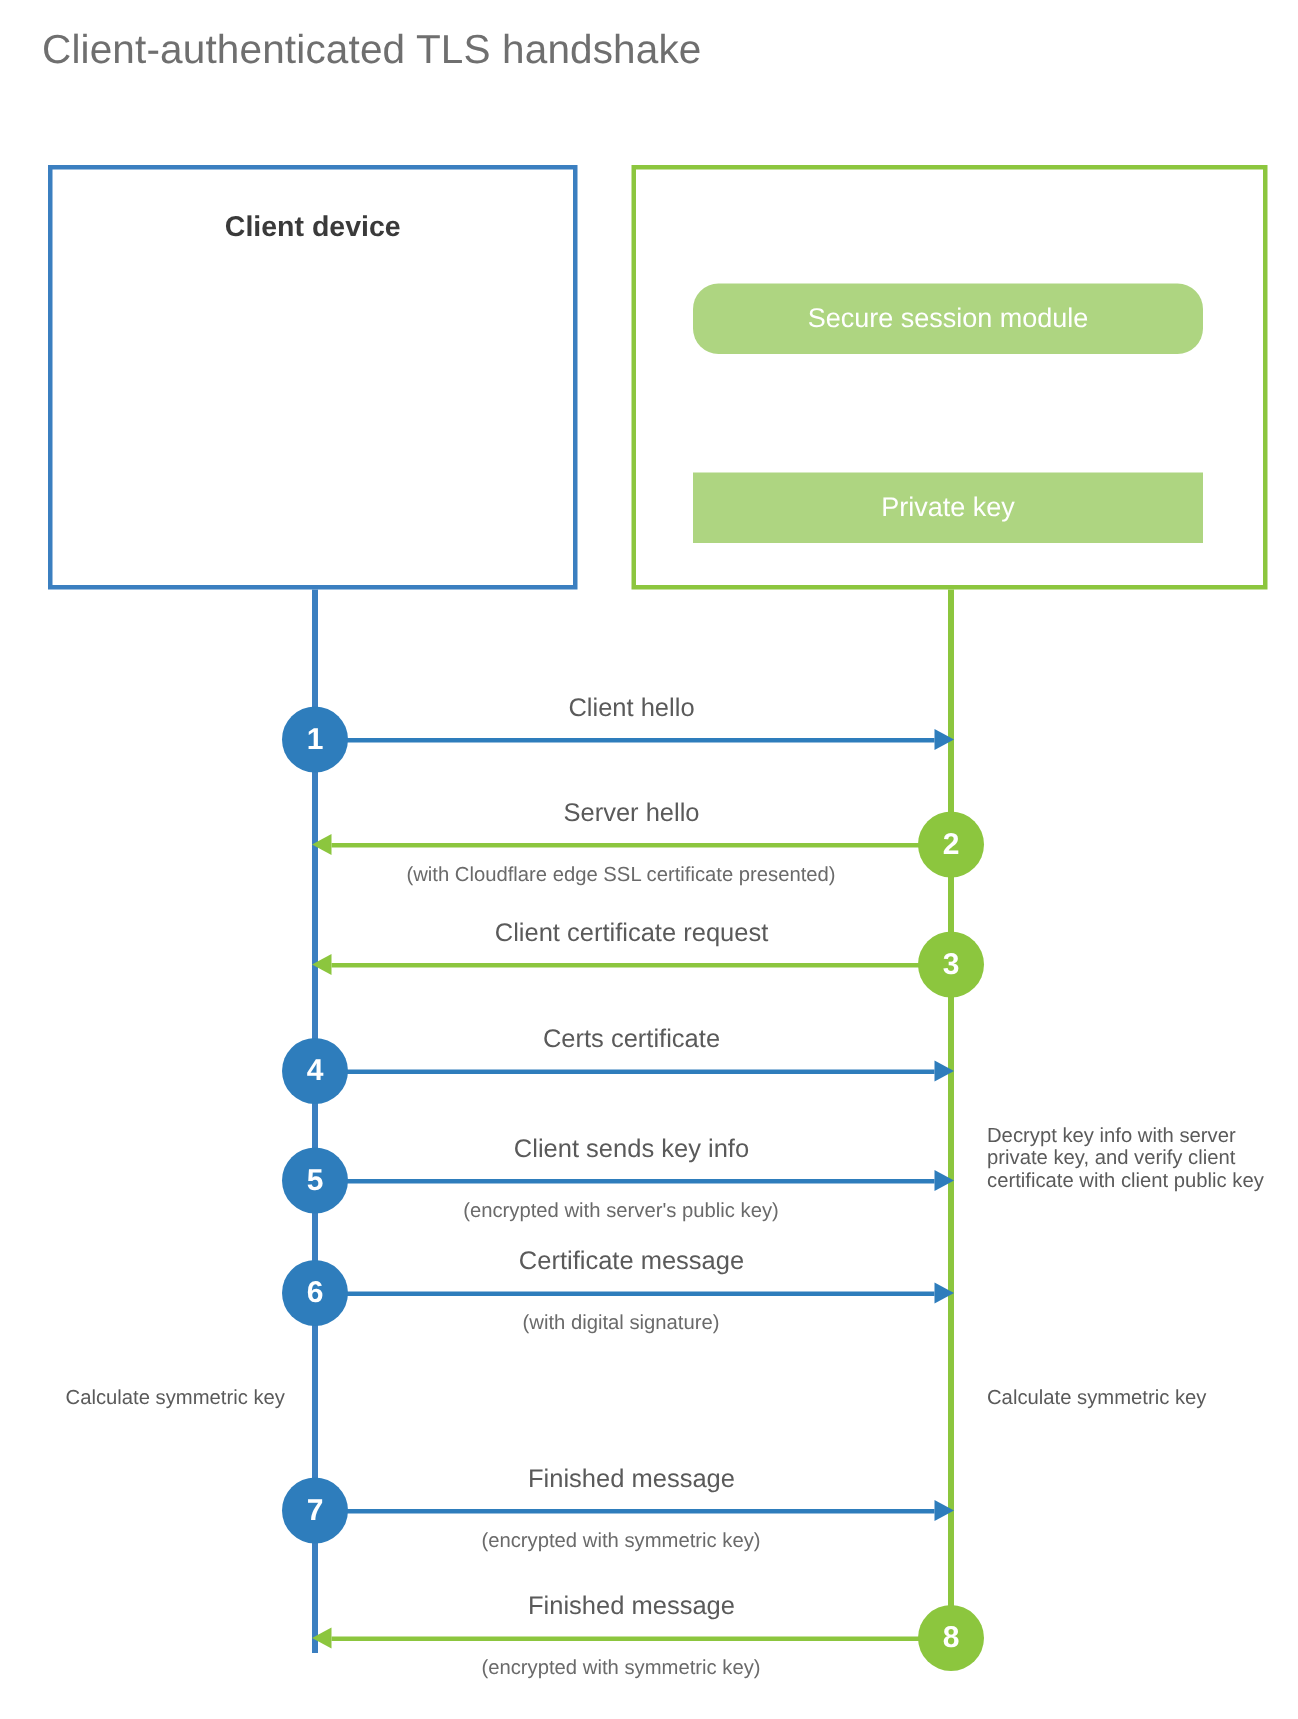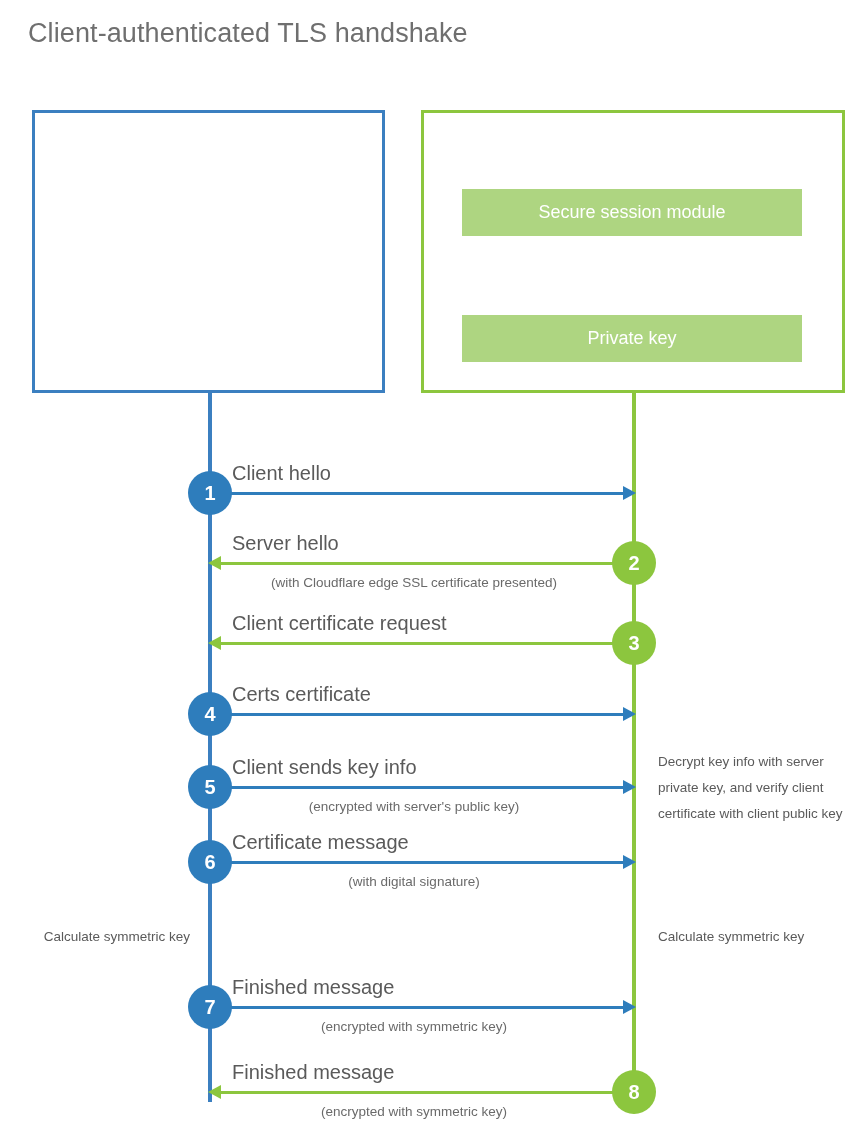--- a/index.html
+++ b/index.html
@@ -87,21 +87,21 @@
     width: 340px;
     height: 47px;
     background: #aed581;
     color: #ffffff;
     font-size: 18px;
     display: flex;
     align-items: center;
     justify-content: center;
     text-align: center;
   }
-  .server-bar.b1 { top: 76px; }
+  .server-bar.b1 { top: 76px; border-radius: 17px; }
   .server-bar.b2 { top: 139px; }
   .server-bar.b3 { top: 202px; }
 
   
   .lifeline {
     position: absolute;
     width: 4px;
   }
   .lifeline.client-line {
     left: 208px;
@@ -138,22 +138,22 @@
   }
   .msg.to-server .arrow-line { background: #2e7dbc; }
   .msg.to-server .arrow-head { border-left: 13px solid #2e7dbc; }
   .msg.to-client .arrow-line { background: #8cc63e; }
   .msg.to-client .arrow-head { border-right: 13px solid #8cc63e; }
 
   .msg-label {
     position: absolute;
     left: 232px;
     width: 378px;
-    text-align: left;
-    font-size: 20px;
+    text-align: center;
+    font-size: 17px;
     color: #5a5a5a;
     top: -31px;
     white-space: nowrap;
   }
   .msg-sublabel {
     position: absolute;
     left: 225px;
     width: 378px;
     text-align: center;
     font-size: 13.5px;
@@ -182,21 +182,21 @@
   }
   .step-badge.green {
     background: #8cc63e;
     left: 612px;
   }
 
   
   .side-note {
     position: absolute;
     font-size: 13.5px;
-    line-height: 26px;
+    line-height: 15px;
     color: #5a5a5a;
   }
   .side-note.left-note {
     left: 40px;
     width: 150px;
     text-align: right;
   }
   .side-note.right-note {
     left: 658px;
     width: 185px;
@@ -204,20 +204,21 @@
   }
 </style>
 </head>
 <body>
 
 <div id="page">
 
   <div class="page-title">Client-authenticated TLS handshake</div>
 
   <div class="party-box client">
+    <div class="party-title">Client device</div>
   </div>
 
   <div class="party-box server">
     <div class="server-bar b1">Secure session module</div>
     <div class="server-bar b3">Private key</div>
   </div>
 
   <div class="lifeline client-line"></div>
   <div class="lifeline server-line"></div>
 

